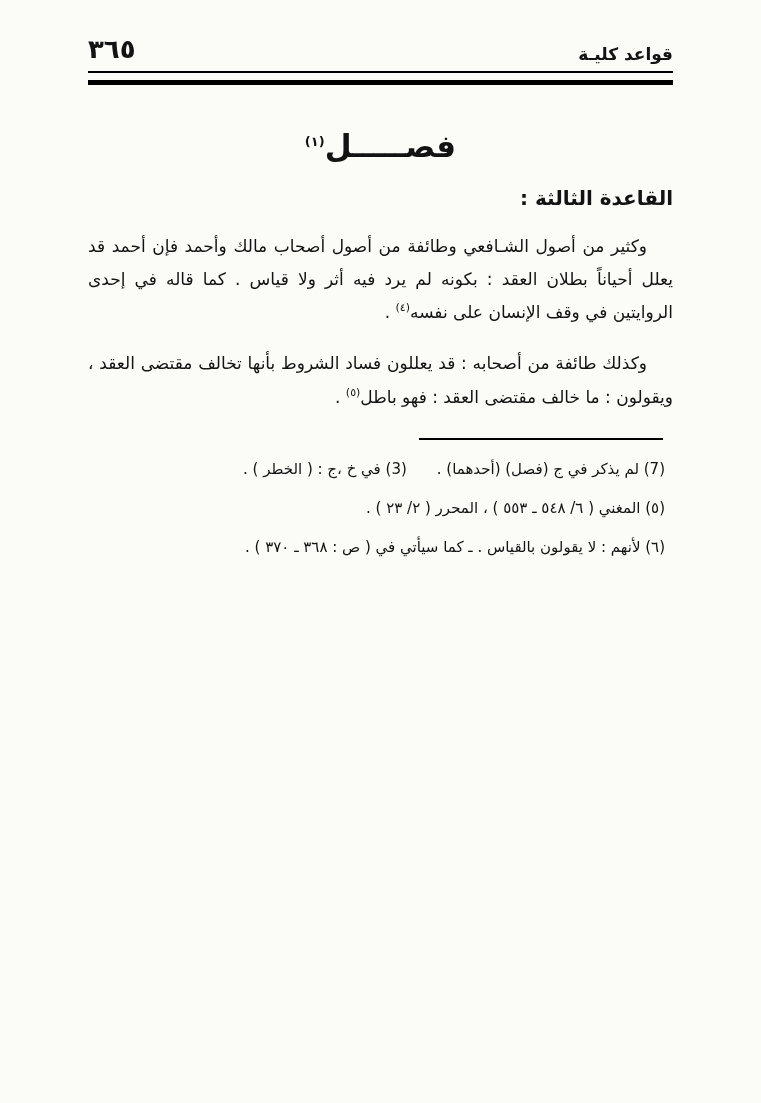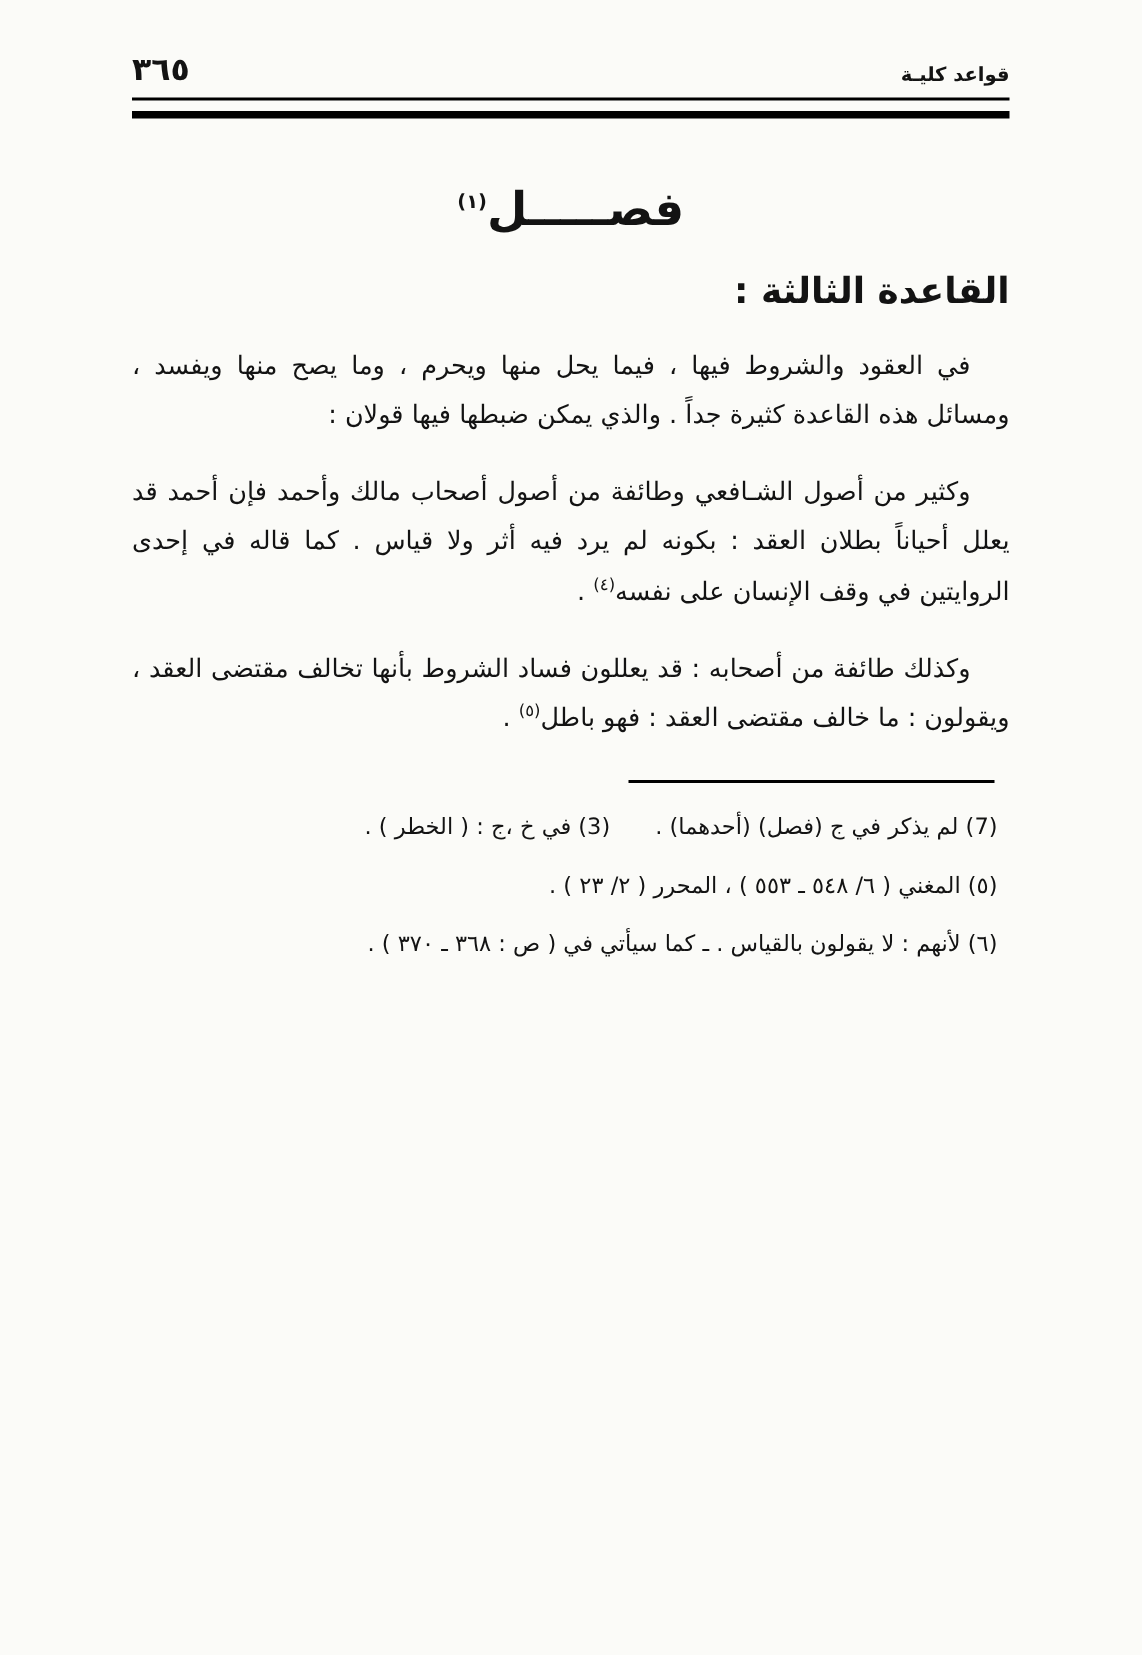--- a/index.html
+++ b/index.html
@@ -14,38 +14,38 @@
     overflow: hidden;
   }
   .page { padding: 34px 88px 0 88px; }
 
   .header {
     display: flex;
     justify-content: space-between;
     align-items: flex-end;
     font-weight: bold;
   }
-  .header .book-title { font-size: 13px; }
-  .header .page-num { font-size: 21px; letter-spacing: 2px; }
+  .header .book-title { font-size: 17px; }
+  .header .page-num { font-size: 26px; letter-spacing: 2px; }
 
   .rule-thin  { border: 0; border-top: 2px solid #000; margin: 7px 0 0; }
   .rule-thick { border: 0; height: 5px; background: #000; margin: 7px 0 0; }
 
   .section-title {
     text-align: center;
     font-weight: bold;
     font-size: 31px;
     margin-top: 43px;
     line-height: 1.2;
   }
   .section-title sup { font-size: 13px; font-weight: bold; }
 
   .rule-heading {
     font-weight: bold;
-    font-size: 24px;
+    font-size: 20px;
   }
 
   .body-text { margin-top: 20px; font-size: 17px; }
   .para {
     margin: 0 0 18px;
     line-height: 1.95;
     text-align: justify;
     text-indent: 26px;
   }
   .para sup { font-size: 11px; }
@@ -79,21 +79,20 @@
   <hr class="rule-thin">
   <hr class="rule-thick">
 
   <h1 class="section-title">
     <span>فصـــــل</span><sup>(١)</sup>
   </h1>
 
   <div class="rule-heading">القاعدة الثالثة :</div>
 
   <div class="body-text">
-      <p class="para"><span>في العقود والشروط فيها ، فيما يحل منها ويحرم ، وما يصح منها ويفسد ، ومسائل هذه القاعدة كثيرة جداً . والذي يمكن ضبطها فيها قولان :</span></p>
       <p class="para"><span>وكثير من أصول الشـافعي وطائفة من أصول أصحاب مالك وأحمد فإن أحمد قد يعلل أحياناً بطلان العقد : بكونه لم يرد فيه أثر ولا قياس . كما قاله في إحدى الروايتين في وقف الإنسان على نفسه</span><sup>(٤)</sup><span> .</span></p>
       <p class="para"><span>وكذلك طائفة من أصحابه : قد يعللون فساد الشروط بأنها تخالف مقتضى العقد ، ويقولون : ما خالف مقتضى العقد : فهو باطل</span><sup>(٥)</sup><span> .</span></p>
     </div>
 
   <div class="footnotes">
     <hr class="fn-sep">
     <div>
         <div class="footnote-line">
           <span class="footnote-item">(7) لم يذكر في ج (فصل) (أحدهما) .</span>
           <span class="footnote-item">(3) في خ ،ج : ( الخطر ) .</span>

